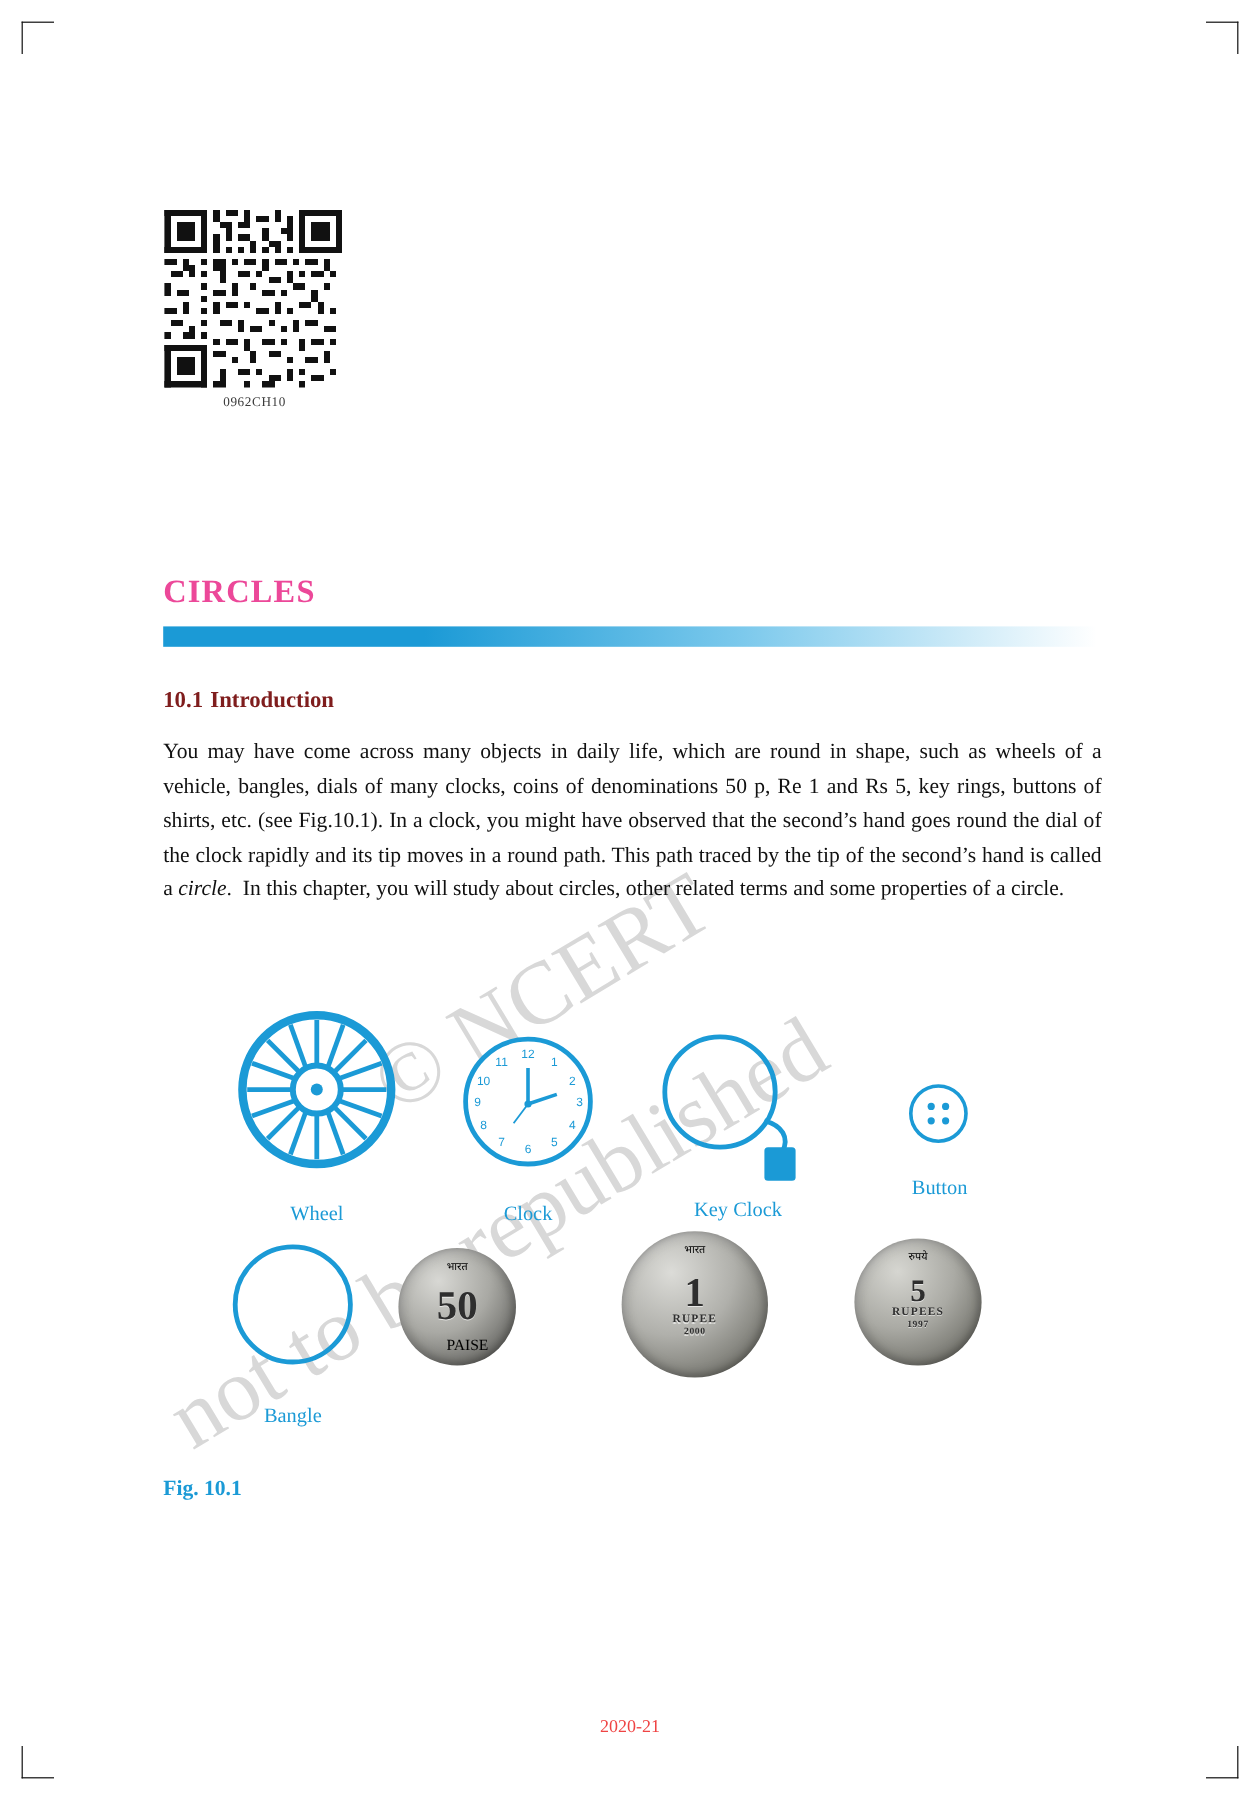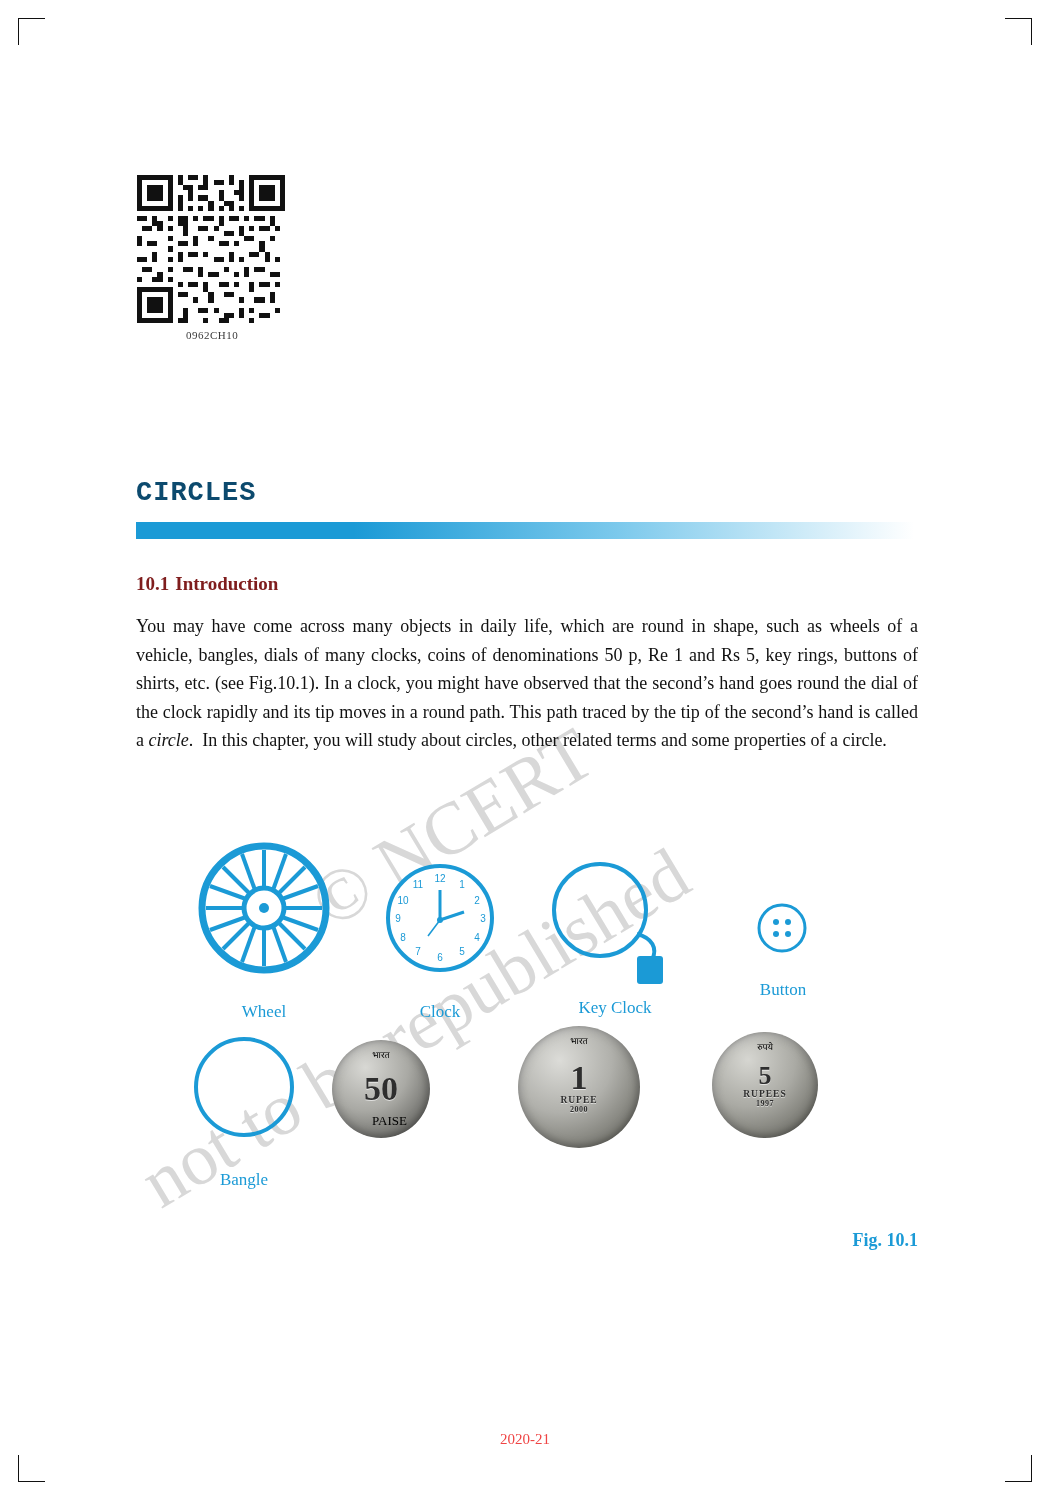--- a/index.html
+++ b/index.html
@@ -98,25 +98,25 @@
     font-size: 27px;
     color: #111;
     margin-left: 8px;
   }
 
   
   .chapter-title {
     position: absolute;
     left: 136px;
     top: 478px;
-    font-family: Liberation Mono, monospace;
+    font-family: Liberation Serif, serif;
     font-weight: bold;
     font-size: 27px;
     letter-spacing: 1px;
-    color: #0c4a6e;
+    color: #ec4899;
   }
   .title-rule {
     position: absolute;
     left: 136px;
     top: 522px;
     width: 778px;
     height: 17px;
     background: linear-gradient(to right, #1b9ad6 0%, #1b9ad6 28%, #7cc9ec 62%, #ffffff 100%);
   }
 
@@ -164,21 +164,21 @@
     font-size: 17px;
     color: #1b9ad6;
     text-align: center;
     white-space: nowrap;
   }
   .fig-number {
     position: absolute;
     left: 0;
     top: 390px;
     width: 782px;
-    text-align: right;
+    text-align: left;
     font-family: "Liberation Serif", serif;
     font-weight: bold;
     font-size: 18px;
     color: #1b9ad6;
   }
 
   
   .coin {
     border-radius: 50%;
     position: relative;

